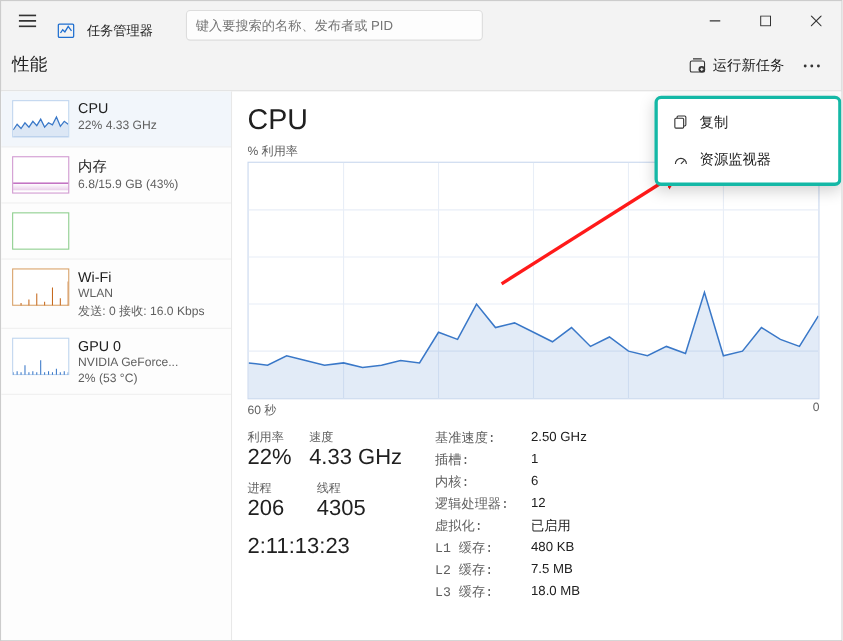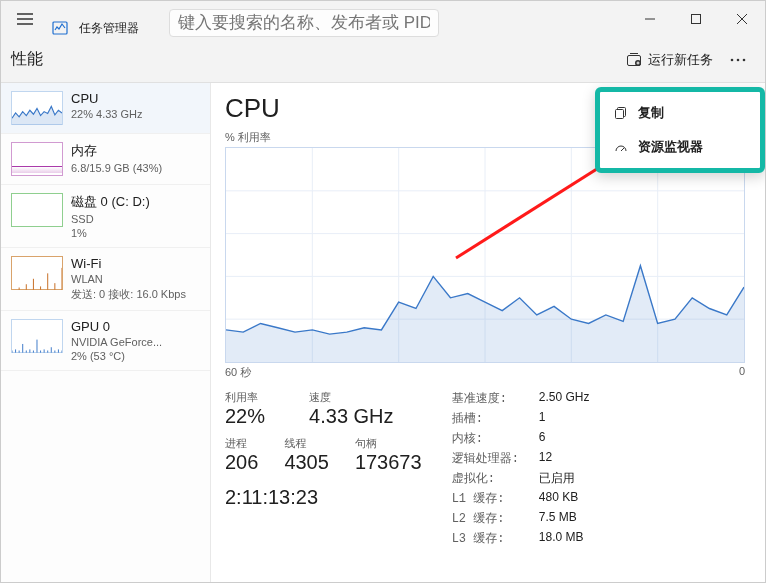--- a/index.html
+++ b/index.html
@@ -2,21 +2,21 @@
 <html><head>
 <meta charset="utf-8">
 <style>
   * { box-sizing: border-box; margin: 0; padding: 0; }
   body { font-family: "Segoe UI", "Microsoft YaHei", sans-serif; font-size: 12px; color: #202020; background: #f3f3f3; width: 766px; height: 583px; overflow: hidden; }
   .window { width: 766px; height: 583px; background: #f3f3f3; display: flex; flex-direction: column; border: 1px solid #ccc; }
   .titlebar { height: 36px; display: flex; align-items: flex-end; padding: 0 0 0 6px; }
   .hamburger { width: 36px; height: 36px; display: flex; align-items: center; justify-content: center; cursor: pointer; }
   .app-icon { width: 18px; height: 18px; margin: 0 8px; display: flex; align-items: center; justify-content: center; }
   .app-title { font-size: 12px; margin-left: 2px; }
-  .search-box { flex: 0 0 auto; width: 270px; margin-left: 30px; height: 28px; border: 1px solid #ddd; border-radius: 4px; background: #fdfdfd; padding: 0 8px; font-size: 17px; margin-top: 40px; }
+  .search-box { flex: 0 0 auto; width: 270px; margin-left: 30px; height: 28px; border: 1px solid #ddd; border-radius: 4px; background: #fdfdfd; padding: 0 8px; font-size: 12px; margin-top: 40px; }
   .win-controls { margin-left: auto; display: flex; }
   .win-btn { width: 46px; height: 36px; display: flex; align-items: center; justify-content: center; cursor: pointer; }
   .toolbar { height: 46px; display: flex; align-items: center; padding: 0 10px; border-bottom: 1px solid #e0e0e0; }
   .page-title { font-size: 16px; font-weight: 400; }
   .spacer { flex: 1; }
   .run-task { display: flex; align-items: center; gap: 6px; padding: 4px 8px; cursor: pointer; font-size: 13px; }
   .more-btn { width: 34px; height: 30px; display: flex; align-items: center; justify-content: center; cursor: pointer; border-radius: 4px; }
   .content { flex: 1; display: flex; overflow: hidden; }
   .sidebar { width: 210px; background: #fdfdfd; border-right: 1px solid #e8e8e8; overflow-y: auto; }
   .side-item { display: flex; gap: 8px; padding: 8px 8px 8px 10px; cursor: pointer; border-bottom: 1px solid #f0f0f0; }
@@ -41,21 +41,21 @@
   .stats { display: flex; gap: 30px; margin-top: 10px; }
   .stat-col { display: grid; grid-template-columns: auto auto auto; column-gap: 16px; row-gap: 6px; align-items: baseline; }
   .stat-block { display: flex; flex-direction: column; }
   .stat-lbl { font-size: 11px; color: #606060; }
   .stat-val { font-size: 20px; font-weight: 400; }
   .kv-grid { display: grid; grid-template-columns: auto auto; column-gap: 20px; row-gap: 3px; font-size: 12px; }
   .kv-grid .k { color: #606060; font-family: Liberation Mono, monospace; }
   .uptime { margin-top: 12px; }
   .uptime-lbl { font-size: 11px; color: #606060; }
   .uptime-val { font-size: 20px; }
-  .popup { position: absolute; top: 4px; right: 0; width: 170px; background: #fff; border: 5px solid #14b8a6; border-radius: 6px; box-shadow: 0 4px 14px rgba(0,0,0,0.18); padding: 4px 0; z-index: 50; font-weight: bold; }
+  .popup { position: absolute; top: 4px; right: 0; width: 170px; background: #fff; border: 3px solid #14b8a6; border-radius: 6px; box-shadow: 0 4px 14px rgba(0,0,0,0.18); padding: 4px 0; z-index: 50; }
   .popup-item { display: flex; align-items: center; gap: 10px; padding: 8px 14px; font-size: 13px; cursor: pointer; }
   .arrow { position: absolute; pointer-events: none; z-index: 40; }
   svg { display: block; }
 </style>
 </head>
 <body>
 
 <div class="window">
 
   <div class="titlebar">
@@ -130,25 +130,20 @@
       </div>
       <div class="side-item">
         <div class="mini-chart mem"></div>
         <div class="side-label">
           <div class="side-name">内存</div>
           <div class="side-sub">6.8/15.9 GB (43%)</div>
         </div>
       </div>
       <div class="side-item">
         <div class="mini-chart disk"></div>
-        <div class="side-label">
-          <div class="side-name">磁盘 0 (C: D:)</div>
-          <div class="side-sub">SSD</div>
-          <div class="side-sub">1%</div>
-        </div>
       </div>
       <div class="side-item">
         <div class="mini-chart wifi">
             <svg id="mini-wifi" viewBox="0 0 52 34" preserveAspectRatio="none">
               <path d="M0 34 L0 34 M3.714285714285714 34 L3.714285714285714 34 M7.428571428571428 34 L7.428571428571428 31.733333333333334 M11.142857142857142 34 L11.142857142857142 34 M14.857142857142856 34 L14.857142857142856 28.333333333333336 M18.571428571428573 34 L18.571428571428573 34 M22.285714285714285 34 L22.285714285714285 22.666666666666668 M26 34 L26 34 M29.71428571428571 34 L29.71428571428571 30.6 M33.42857142857143 34 L33.42857142857143 34 M37.142857142857146 34 L37.142857142857146 17 M40.857142857142854 34 L40.857142857142854 34 M44.57142857142857 34 L44.57142857142857 27.2 M48.285714285714285 34 L48.285714285714285 34 M52 34 L52 11.333333333333336 " stroke="#c66a1f" stroke-width="1"></path>
             </svg>
           </div>
         <div class="side-label">
           <div class="side-name">Wi-Fi</div>
           <div class="side-sub">WLAN</div>
@@ -208,24 +203,20 @@
               </div>
           </div>
           <div class="stat-col" style="grid-template-columns:auto auto auto; margin-top:8px;gap:26px;">
             <div class="stat-block">
                 <span class="stat-lbl">进程</span>
                 <span class="stat-val">206</span>
               </div>
             <div class="stat-block">
                 <span class="stat-lbl">线程</span>
                 <span class="stat-val">4305</span>
-              </div>
-            <div class="stat-block">
-                <span class="stat-lbl">句柄</span>
-                <span class="stat-val">173673</span>
               </div>
           </div>
           <div class="uptime">
             <div class="uptime-val">2:11:13:23</div>
           </div>
         </div>
         <div class="kv-grid">
           <span class="k">基准速度:</span>
             <span>2.50 GHz</span>
           <span class="k">插槽:</span>

